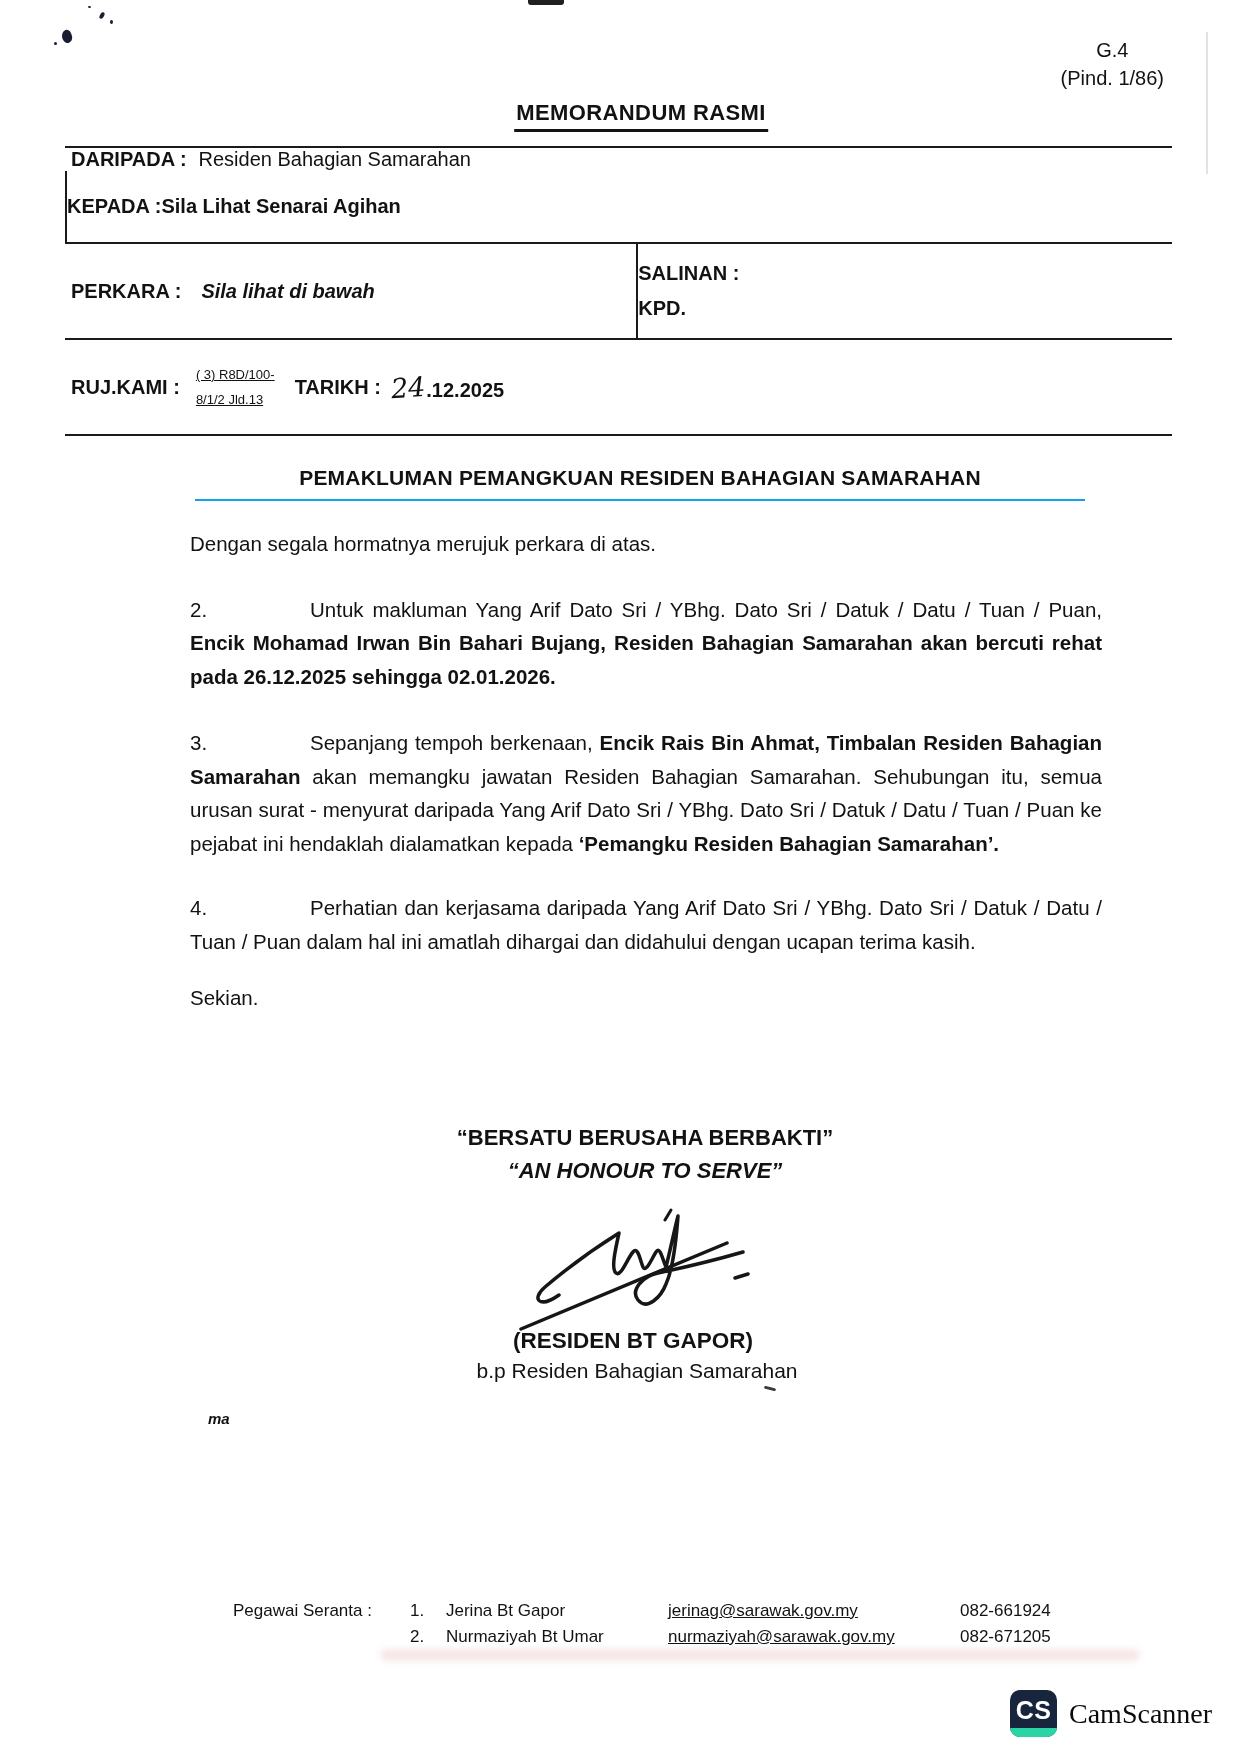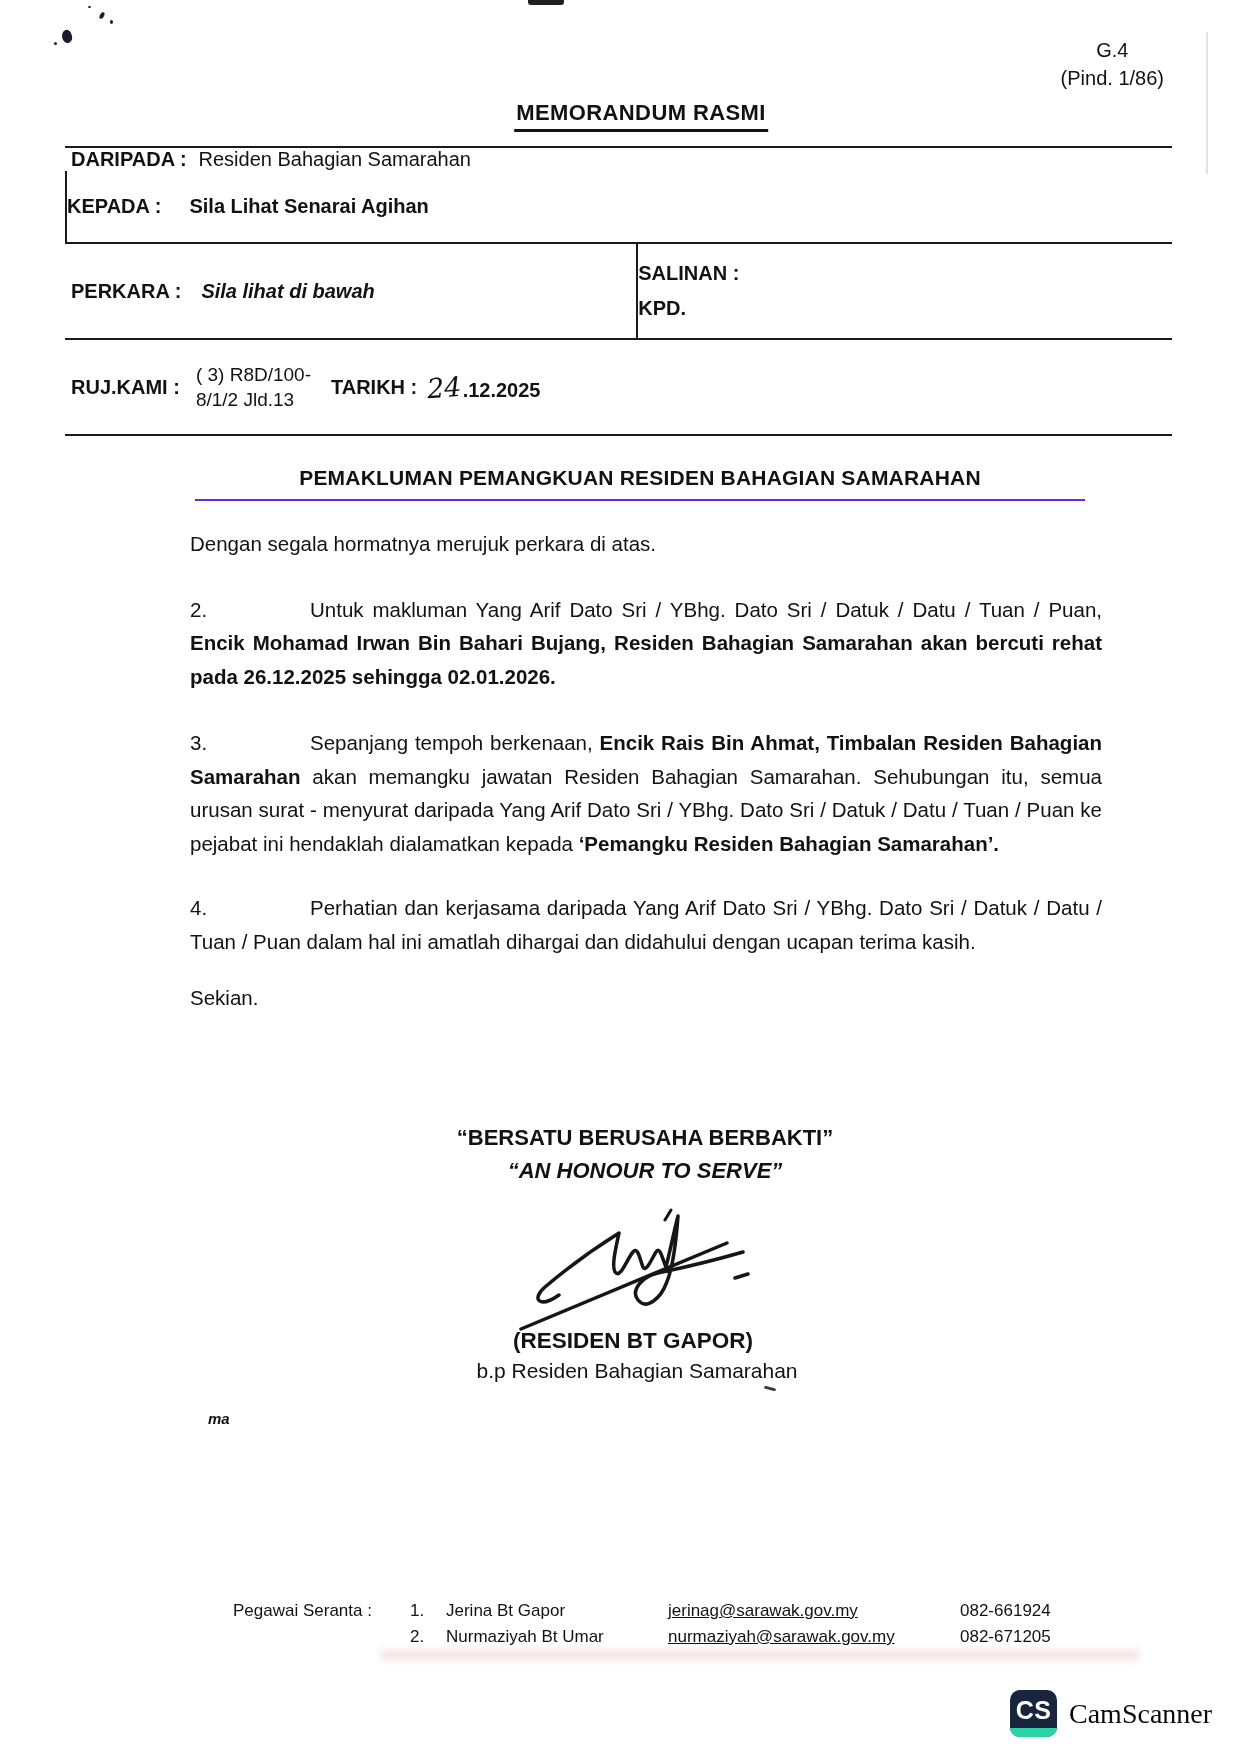--- a/index.html
+++ b/index.html
@@ -24,37 +24,37 @@
   
   .memo-table { position:absolute; left:65px; top:146px; width:1107px; font-size:20px; }
   .t-row { display:flex; border-top:2px solid #1a1a1a; box-sizing:border-box; }
   .t-row.r3 { border-bottom:2px solid #1a1a1a; }
   .r1 { height:96px;flex-direction:column; } .r2 { height:96px; } .r3 { height:98px; }
   .cell { box-sizing:border-box; display:flex; align-items:center; }
   .cell.cl { width:51.6%; padding-left:6px; }
   .cell.cr { flex:1; border-left:2px solid #1a1a1a; padding-left:0; }
   .lbl { font-weight:bold; white-space:nowrap; }
   .val { white-space:nowrap; }
-  .gap12 { margin-left:12px; } .gap20 { margin-left:20px; } .gap28 { margin-left:28px; }
+  .gap12 { margin-left:12px; } .gap20 { margin-left:20px; } .gap28 { }
   .perkara-val { font-weight:bold; font-style:italic; }
   .two-line { line-height:35px; }
-  .ref-block { font-size:19px; line-height:25px; margin-left:16px; white-space:nowrap; }
+  .ref-block { font-size:13px; line-height:25px; margin-left:16px; white-space:nowrap;text-decoration:underline; }
   .tarikh-lbl { margin-left:20px; }
   .date-val { margin-left:10px; white-space:nowrap; font-weight:bold; }
   .hand-day {
     font-family:"DejaVu Serif", serif; font-style:italic; font-weight:400;
     font-size:27px; display:inline-block; transform:rotate(-4deg); margin-right:1px;
   }
   .ruj-tuan { line-height:34px; }
   .tarikh-right { font-weight:bold; margin-right:235px; }
   
   .subject-heading {
     position:absolute; left:195px; top:466px; width:890px; text-align:center;
     font-size:21px; font-weight:bold; letter-spacing:0.2px;
-    border-bottom:2px solid #6d28d9; padding-bottom:9px;
+    border-bottom:2px solid #0ea5e9; padding-bottom:9px;
   }
   .memo-body {
     position:absolute; left:190px; top:527px; width:912px;
     font-size:20.5px; line-height:33.5px; text-align:justify;
   }
   .memo-body p { margin:0; }
   .memo-body .p1 { margin-bottom:29px; }
   .memo-body .p2 { margin-bottom:33px;margin-top:32px; }
   .memo-body .p3 { margin-bottom:31px; }
   .memo-body .p4 { margin-bottom:23px; }

